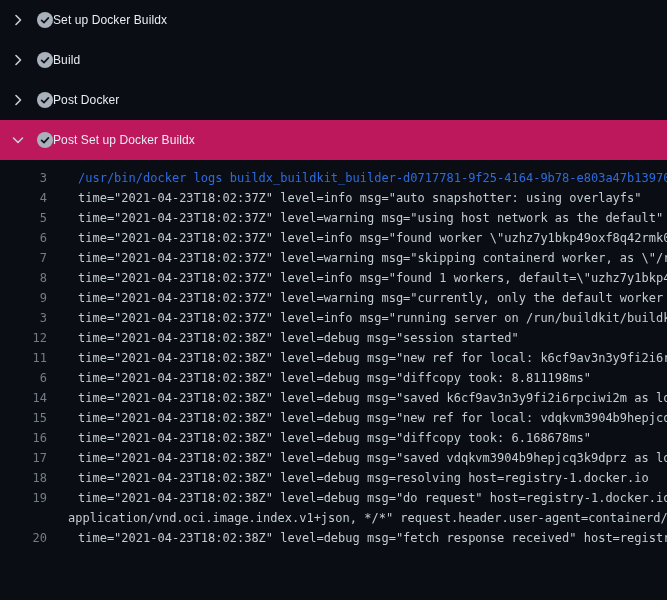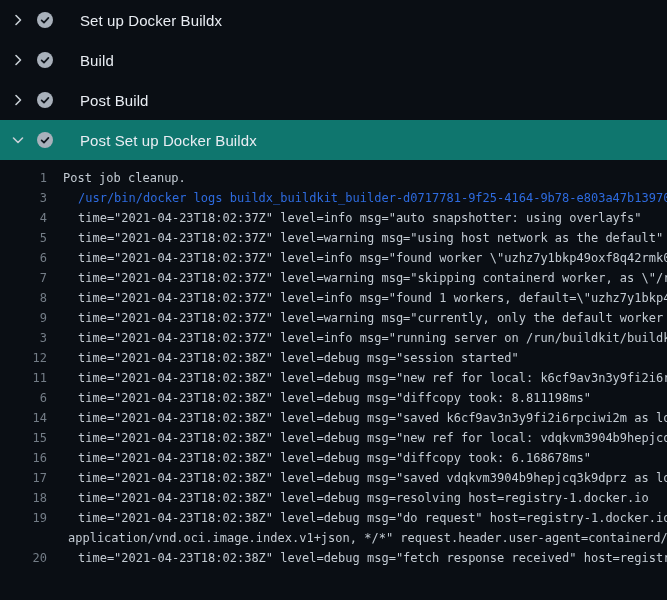--- a/index.html
+++ b/index.html
@@ -8,32 +8,32 @@
     position:relative; width:667px; height:600px; overflow:hidden;
     background:#0a0e14;
     font-family:"Liberation Sans", sans-serif;
   }
   
   .step {
     display:flex; align-items:center;
     height:40px; padding-left:10px;
     cursor:pointer;
   }
-  .step.expanded { background:#0f766e; }
+  .step.expanded { background:#be185d; }
   .chev {
     width:16px; height:16px; flex:0 0 16px;
     display:flex; align-items:center; justify-content:center;
   }
   .status {
     width:16px; height:16px; flex:0 0 16px; margin-left:11px;
     display:flex; align-items:center; justify-content:center;
   }
   .step-title {
-    margin-left:27px;
-    font-size:15px; color:#e9edf3; letter-spacing:.1px;text-align:right;
+    margin-left:0;
+    font-size:12px; color:#e9edf3; letter-spacing:.1px;text-align:right;
   }
   
   .log {
     padding-top:8px;
     font-family:"DejaVu Sans Mono", monospace;
     font-size:12px; line-height:20px; color:#c3cbd3;
   }
   .row {
     height:20px; white-space:pre; overflow:hidden; width:667px;
   }
@@ -92,41 +92,40 @@
       <svg width="16" height="16" viewBox="0 0 16 16">
           <path d="M6 3.5 L10.5 8 L6 12.5" fill="none" stroke="#c8cfd6" stroke-width="1.6" stroke-linecap="round" stroke-linejoin="round"></path>
         </svg>
     </span>
     <span class="status">
       <svg width="16" height="16" viewBox="0 0 16 16">
           <circle cx="8" cy="8" r="8" fill="#a9b1bb"></circle>
           <path d="M4.6 8.3 L7 10.6 L11.4 5.9" fill="none" stroke="#11161d" stroke-width="1.7" stroke-linecap="round" stroke-linejoin="round"></path>
         </svg>
     </span>
-    <span class="step-title">Post Build</span>
+    <span class="step-title">Post Docker</span>
   </div>
 
   <div class="step expanded">
     <span class="chev">
       <svg width="16" height="16" viewBox="0 0 16 16">
           <path d="M3.5 6 L8 10.5 L12.5 6" fill="none" stroke="#c8cfd6" stroke-width="1.6" stroke-linecap="round" stroke-linejoin="round"></path>
         </svg>
     </span>
     <span class="status">
       <svg width="16" height="16" viewBox="0 0 16 16">
           <circle cx="8" cy="8" r="8" fill="#a9b1bb"></circle>
           <path d="M4.6 8.3 L7 10.6 L11.4 5.9" fill="none" stroke="#11161d" stroke-width="1.7" stroke-linecap="round" stroke-linejoin="round"></path>
         </svg>
     </span>
     <span class="step-title">Post Set up Docker Buildx</span>
   </div>
 
   <div class="log">
     <div id="rows">
-        <div class="row k-plain"><a class="num">1</a><span class="txt">Post job cleanup.</span></div>
         <div class="row k-command"><a class="num">3</a><span class="txt">/usr/bin/docker logs buildx_buildkit_builder-d0717781-9f25-4164-9b78-e803a47b13970</span></div>
         <div class="row k-entry"><a class="num">4</a><span class="txt">time="2021-04-23T18:02:37Z" level=info msg="auto snapshotter: using overlayfs"</span></div>
         <div class="row k-entry"><a class="num">5</a><span class="txt">time="2021-04-23T18:02:37Z" level=warning msg="using host network as the default"</span></div>
         <div class="row k-entry"><a class="num">6</a><span class="txt">time="2021-04-23T18:02:37Z" level=info msg="found worker \"uzhz7y1bkp49oxf8q42rmk0xj</span></div>
         <div class="row k-entry"><a class="num">7</a><span class="txt">time="2021-04-23T18:02:37Z" level=warning msg="skipping containerd worker, as \"/run</span></div>
         <div class="row k-entry"><a class="num">8</a><span class="txt">time="2021-04-23T18:02:37Z" level=info msg="found 1 workers, default=\"uzhz7y1bkp49ox</span></div>
         <div class="row k-entry"><a class="num">9</a><span class="txt">time="2021-04-23T18:02:37Z" level=warning msg="currently, only the default worker can</span></div>
         <div class="row k-entry"><a class="num">3</a><span class="txt">time="2021-04-23T18:02:37Z" level=info msg="running server on /run/buildkit/buildkitd</span></div>
         <div class="row k-entry"><a class="num">12</a><span class="txt">time="2021-04-23T18:02:38Z" level=debug msg="session started"</span></div>
         <div class="row k-entry"><a class="num">11</a><span class="txt">time="2021-04-23T18:02:38Z" level=debug msg="new ref for local: k6cf9av3n3y9fi2i6rpc</span></div>

